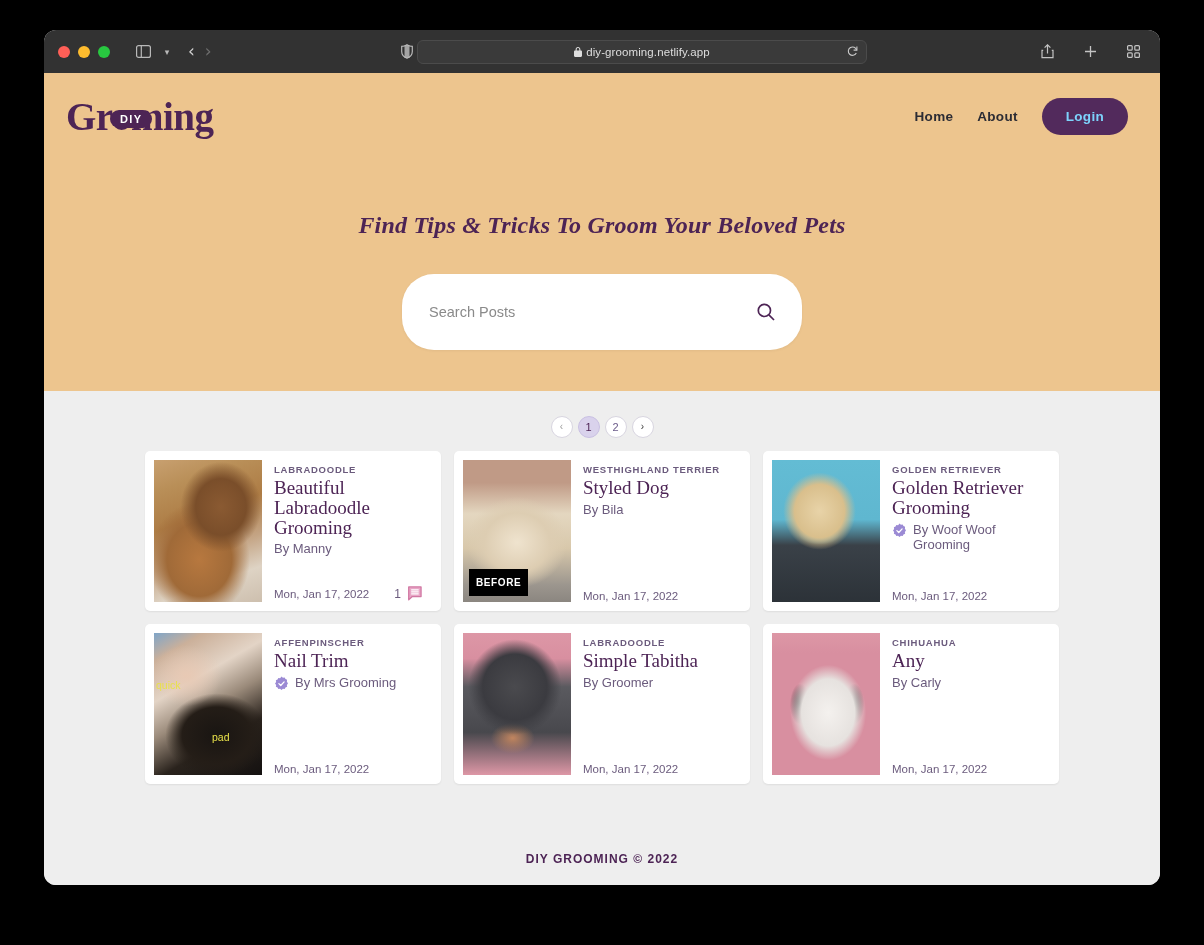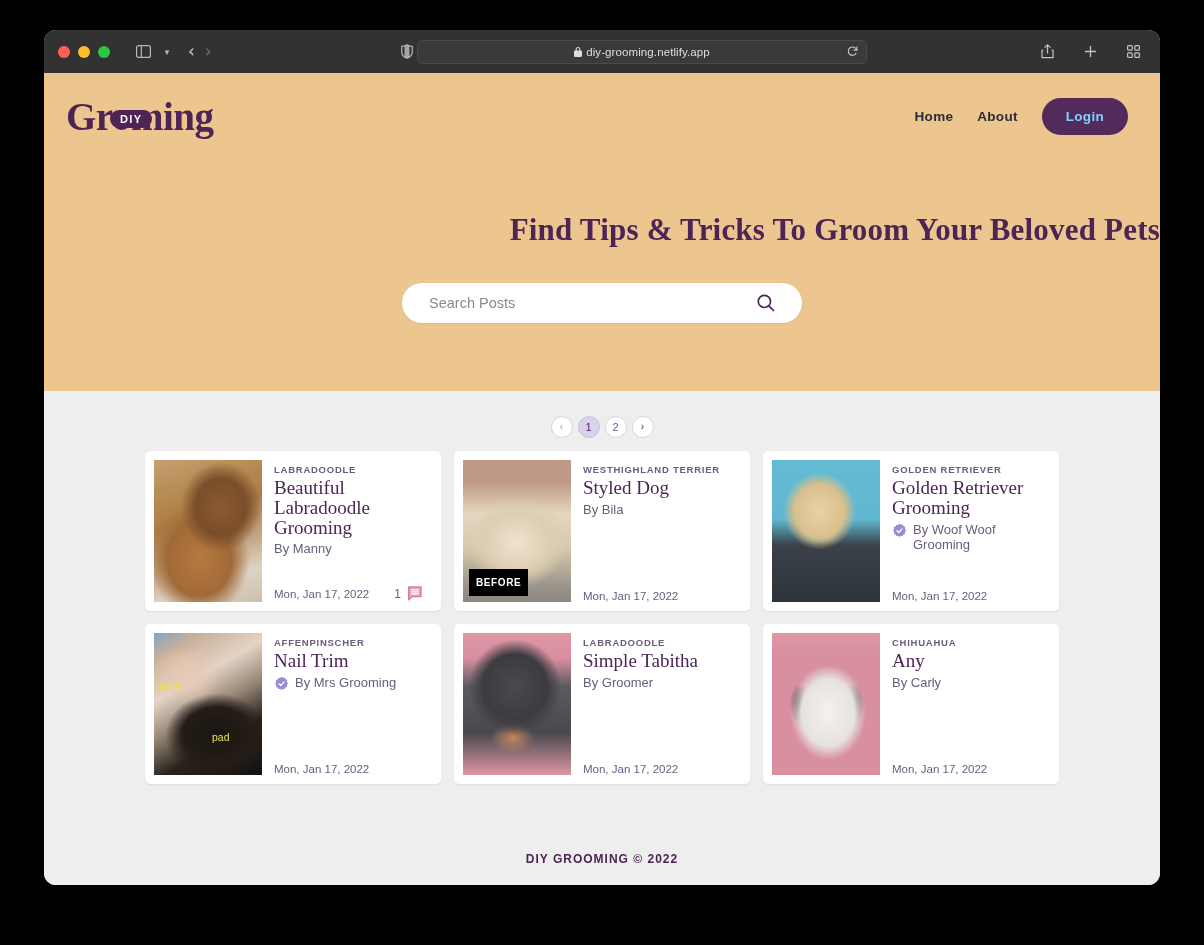--- a/index.html
+++ b/index.html
@@ -138,35 +138,36 @@
     font-weight: 700;
     letter-spacing: .3px;
     border: none;
     border-radius: 20px;
     padding: 11px 24px;
     cursor: pointer;
     font-family: "Liberation Sans", sans-serif;
   }
 
   .hero-title {
-    text-align: right;
+    text-align: center;
     font-family: "Liberation Serif", serif;
-    font-weight: 700;
-    font-size: 31px;
+    font-style: italic;
+    font-weight: 700;
+    font-size: 24px;
     color: #4d2455;
     margin-top: 72px;
     letter-spacing: .2px;
   }
 
   .search-wrap {
     width: 400px;
     margin: 35px auto 0;
     background: #ffffff;
     border-radius: 32px;
-    height: 40px;
+    height: 76px;
     display: flex;
     align-items: center;
     padding: 0 26px 0 27px;
     box-shadow: 0 1px 3px rgba(0,0,0,.05);
   }
   .search-input {
     flex: 1;
     border: none;
     outline: none;
     font-size: 14.5px;

